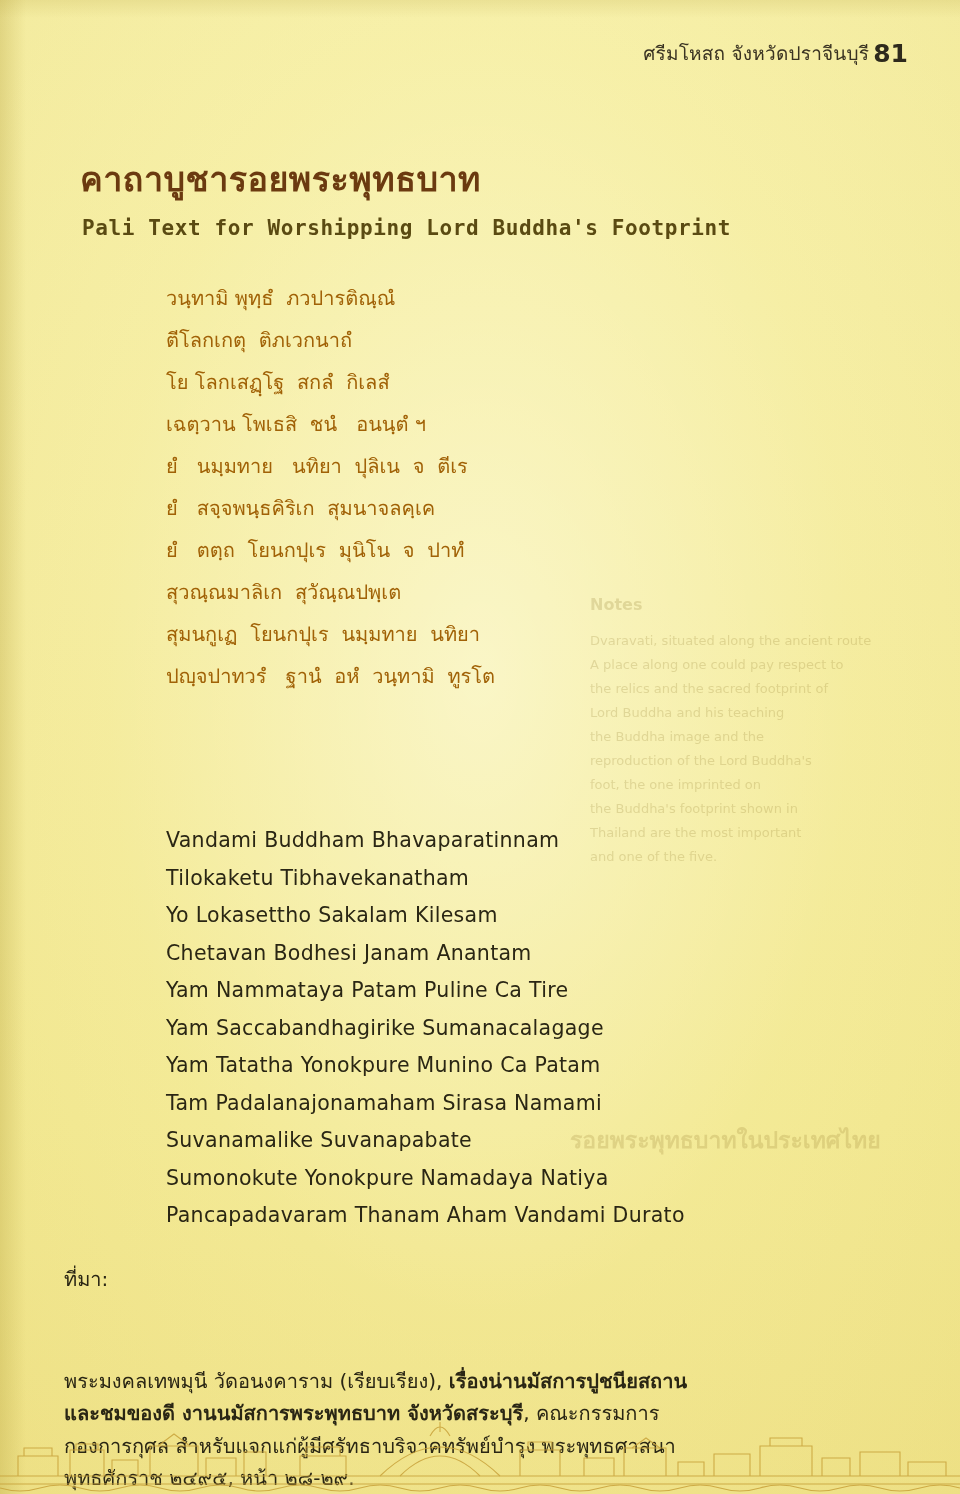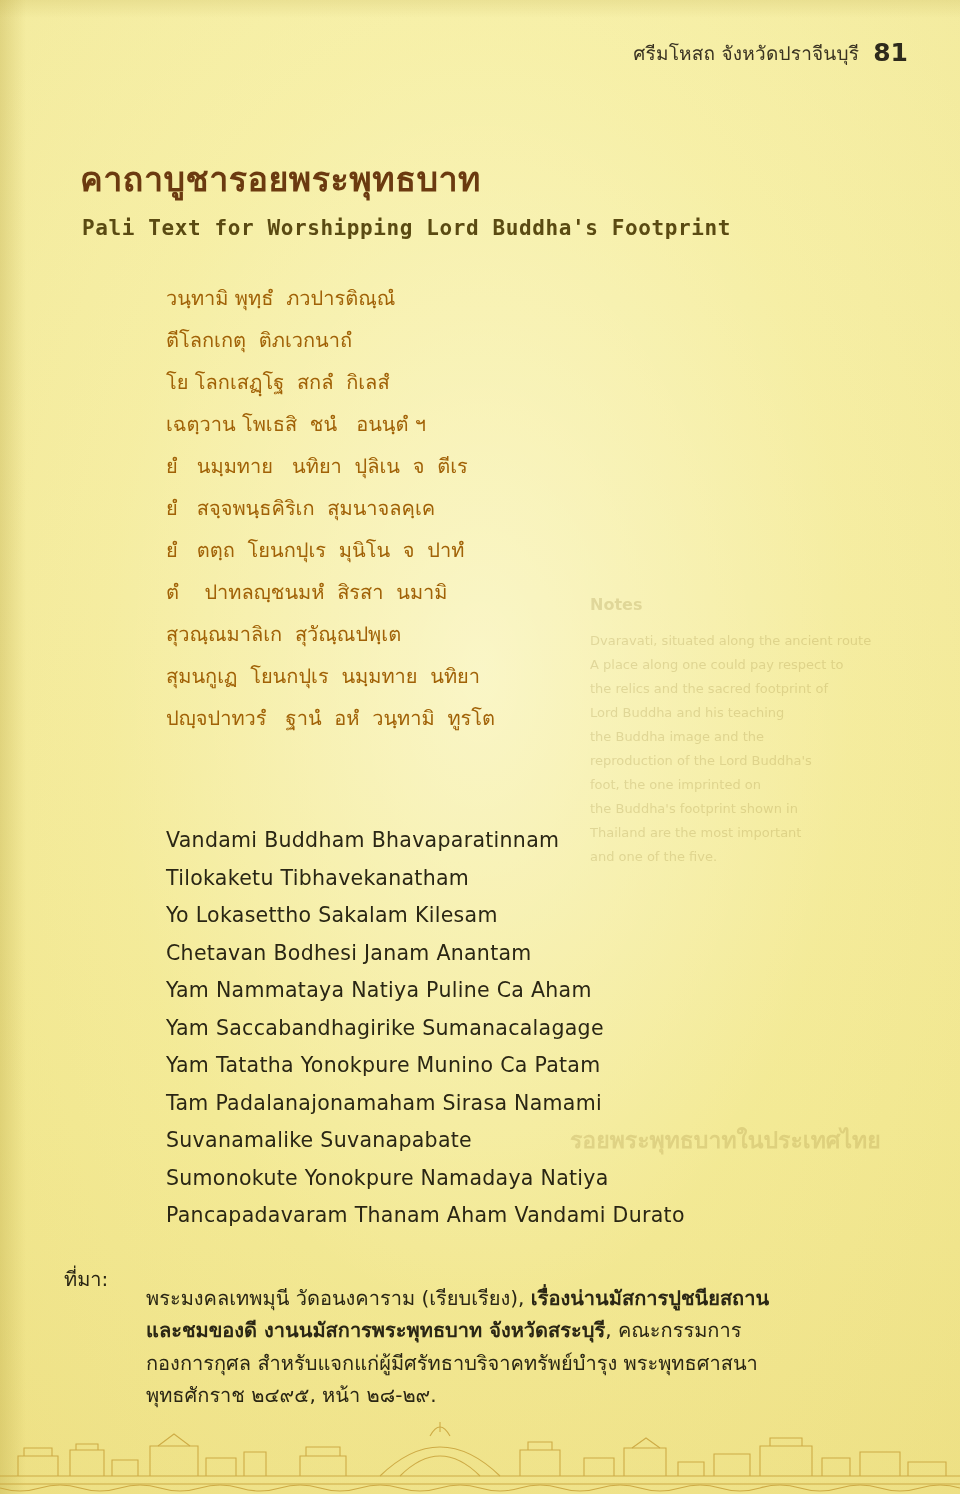--- a/index.html
+++ b/index.html
@@ -34,22 +34,22 @@
     background: linear-gradient(180deg, rgba(180,160,60,0.18), rgba(180,160,60,0.0));
     pointer-events: none;
   }
 
   
   .page-header {
     position: absolute;
     top: 38px;
     right: 52px;
     display: flex;
-    align-items: flex-start;
-    gap: 14px;
+    align-items: center;
+    gap: 4px;
   }
   .header-thai {
     font-size: 19px;
     color: #3a3322;
     letter-spacing: 0.2px;
     white-space: nowrap;
   }
   .page-number {
     font-size: 25px;
     font-weight: bold;
@@ -120,20 +120,21 @@
   }
 
   
   .source {
     position: absolute;
     left: 64px;
     top: 1262px;
     right: 90px;
     display: flex;
     align-items: flex-start;
+    flex-direction: column;
   }
   .source-label {
     font-size: 20px;
     color: #2a2614;
     width: 82px;
     flex: 0 0 82px;
     padding-top: 1px;
   }
   .source-body {
     font-size: 20px;
@@ -217,32 +218,31 @@
 <div class="title-pali">Pali Text for Worshipping Lord Buddha's Footprint</div>
 
 <div class="verse-thai">
   <div class="line">วนฺทามิ พุทฺธํ  ภวปารติณฺณํ</div>
   <div class="line">ตีโลกเกตุ  ติภเวกนาถํ</div>
   <div class="line">โย โลกเสฏฺโฐ  สกลํ  กิเลสํ</div>
   <div class="line">เฉตฺวาน โพเธสิ  ชนํ   อนนฺตํ ฯ</div>
   <div class="line">ยํ   นมฺมทาย   นทิยา  ปุลิเน  จ  ตีเร</div>
   <div class="line">ยํ   สจฺจพนฺธคิริเก  สุมนาจลคฺเค</div>
   <div class="line">ยํ   ตตฺถ  โยนกปุเร  มุนิโน  จ  ปาทํ</div>
-  <div class="line">ตํ    ปาทลญฺชนมหํ  สิรสา  นมามิ</div>
   <div class="line">สุวณฺณมาลิเก  สุวัณฺณปพฺเต</div>
   <div class="line">สุมนกูเฏ  โยนกปุเร  นมฺมทาย  นทิยา</div>
   <div class="line">ปญฺจปาทวรํ   ฐานํ  อหํ  วนฺทามิ  ทูรโต</div>
 </div>
 
 <div class="verse-roman">
   <div class="line">Vandami Buddham Bhavaparatinnam</div>
   <div class="line">Tilokaketu Tibhavekanatham</div>
   <div class="line">Yo Lokasettho Sakalam Kilesam</div>
   <div class="line">Chetavan Bodhesi Janam Anantam</div>
-  <div class="line">Yam Nammataya Natiya Puline Ca Aham</div>
+  <div class="line">Yam Nammataya Patam Puline Ca Tire</div>
   <div class="line">Yam Saccabandhagirike Sumanacalagage</div>
   <div class="line">Yam Tatatha Yonokpure Munino Ca Patam</div>
   <div class="line">Tam Padalanajonamaham Sirasa Namami</div>
   <div class="line">Suvanamalike Suvanapabate</div>
   <div class="line">Sumonokute Yonokpure Namadaya Natiya</div>
   <div class="line">Pancapadavaram Thanam Aham Vandami Durato</div>
 </div>
 
 <div class="source">
   <div class="source-label">ที่มา:</div>

